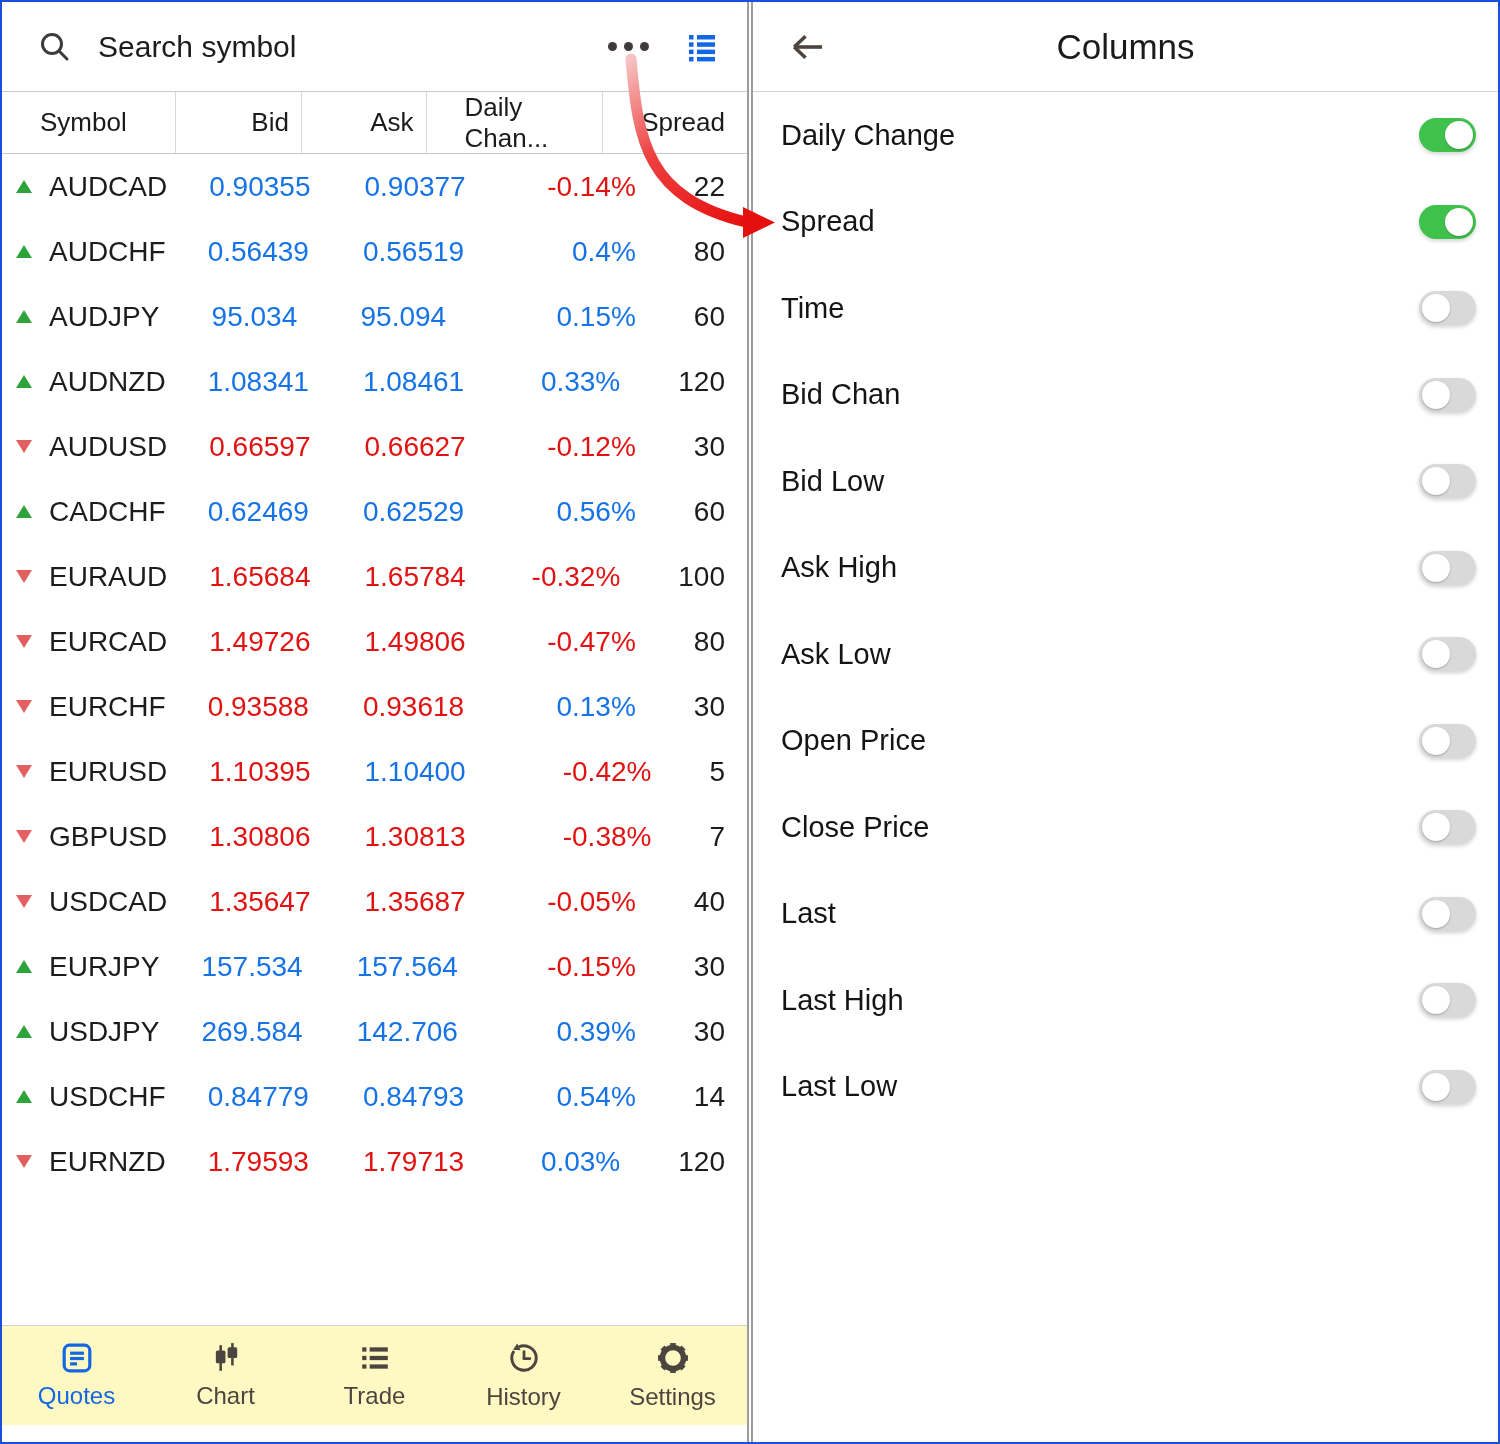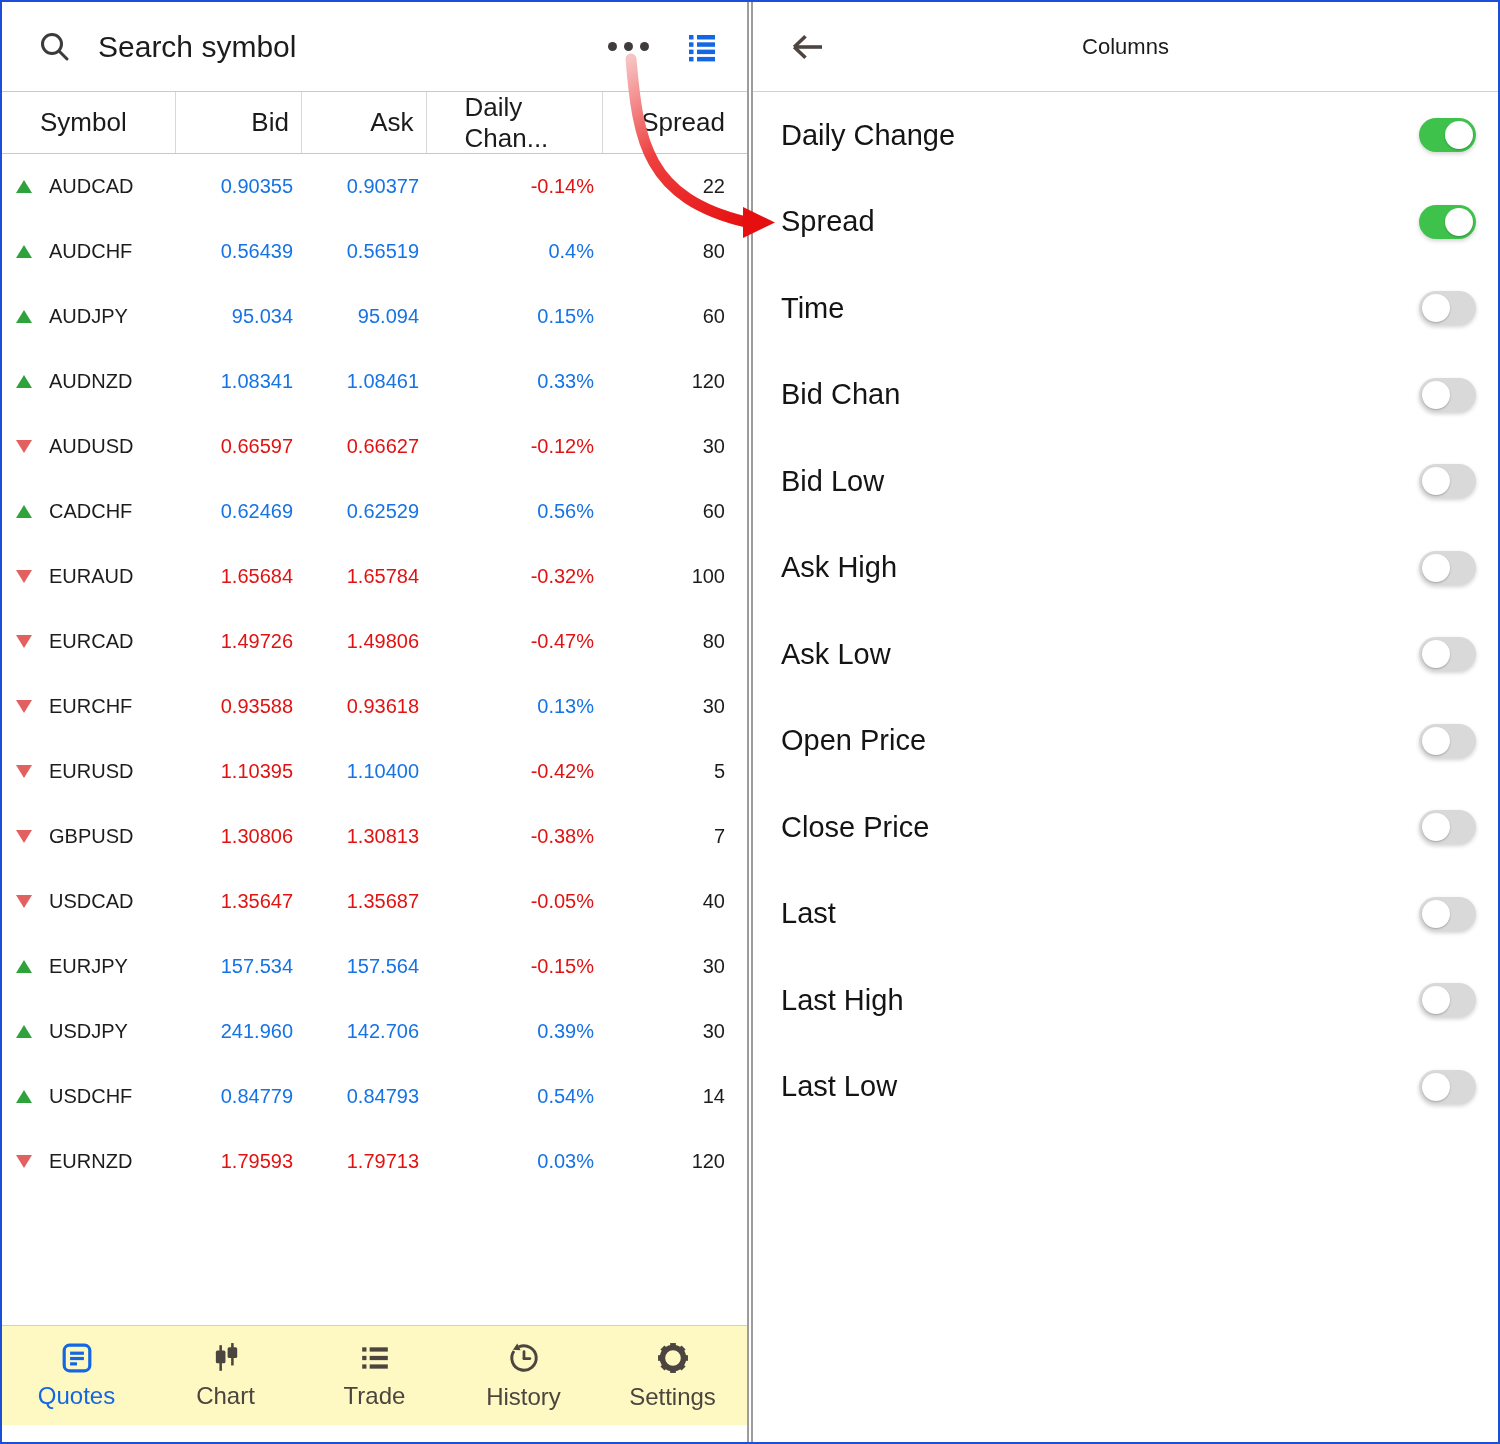--- a/index.html
+++ b/index.html
@@ -17,21 +17,21 @@
   
   .thead{display:flex;height:62px;align-items:center;border-bottom:1px solid #c9c9c9;color:#1b1b1b;font-size:26px;}
   .thead .hc{height:100%;display:flex;align-items:center;padding-left:38px;}
   .thead .hc + .hc{border-left:1px solid #d8d8d8;justify-content:flex-end;}
   .c-sym{width:176px;padding-left:22px;}
   .c-bid{width:127px;padding-right:12px;}
   .c-ask{width:126px;padding-right:12px;}
   .c-chg{width:179px;padding-right:16px;}
   .c-spr{flex:1;padding-right:22px;}
   
-  .qrow{display:flex;height:65px;align-items:center;font-size:20px;}
+  .qrow{display:flex;height:65px;align-items:center;font-size:28px;gap:42px;}
   .qrow .cell{display:flex;align-items:center;}
   .qrow .num{justify-content:flex-end;}
   .sym-cell{padding-left:14px;}
   .tri{width:0;height:0;margin-right:17px;}
   .tri.up{border-left:8px solid transparent;border-right:8px solid transparent;border-bottom:13px solid #2fa33b;}
   .tri.down{border-left:8px solid transparent;border-right:8px solid transparent;border-top:13px solid #e26060;}
   .symname{color:#1c1c1c;}
   .blue{color:#1673e6;}
   .red{color:#e11312;}
   .spr-val{color:#1c1c1c;}
@@ -39,21 +39,21 @@
   .bottom-nav{position:absolute;left:0;right:0;bottom:17px;height:100px;background:#fef9c3;border-top:1px solid #cfcfcf;display:flex;}
   .nav-item{flex:1;display:flex;flex-direction:column;align-items:center;justify-content:center;gap:8px;border:none;background:none;cursor:pointer;padding:0;}
   .nav-label{font-size:24px;color:#4c453f;}
   .nav-item.active .nav-label{color:#1467e4;}
   
   .panel-divider{width:6px;background:#fff;border-left:2px solid #9c9c9c;border-right:2px solid #9c9c9c;flex:0 0 6px;}
   
   .right-panel{position:relative;flex:1;height:100%;background:#fff;}
   .rp-header{position:relative;height:90px;border-bottom:1px solid #d2d2d2;display:flex;align-items:center;}
   .back-btn{position:absolute;left:36px;top:0;height:100%;display:flex;align-items:center;background:none;border:none;cursor:pointer;padding:0;}
-  .rp-title{width:100%;text-align:center;font-size:22px;color:#1b1b1b;}
+  .rp-title{width:100%;text-align:center;font-size:35px;color:#1b1b1b;}
   .col-row{height:86.5px;display:flex;align-items:center;justify-content:space-between;padding:0 22px 0 28px;cursor:pointer;}
   .col-label{font-size:29px;color:#141414;}
   .toggle{position:relative;width:57px;height:34px;border-radius:17px;flex:0 0 57px;box-shadow:0 2px 4px rgba(0,0,0,0.18);}
   .toggle.on{background:#3fc24c;}
   .toggle.off{background:#d9d9d9;}
   .toggle .knob{position:absolute;top:3px;width:28px;height:28px;border-radius:50%;background:#fff;box-shadow:0 1px 2px rgba(0,0,0,0.25);}
   .toggle.on .knob{right:3px;}
   .toggle.off .knob{left:3px;}
   
   .arrow-overlay{position:absolute;left:0;top:0;pointer-events:none;z-index:50;}
@@ -247,21 +247,21 @@
     <div class="cell num c-ask blue">157.564</div>
     <div class="cell num c-chg red">-0.15%</div>
     <div class="cell num c-spr spr-val">30</div>
   </div>
 
   <div class="qrow">
     <div class="cell sym-cell c-sym">
       <span class="tri up"></span>
       <span class="symname">USDJPY</span>
     </div>
-    <div class="cell num c-bid blue">241.960</div>
+    <div class="cell num c-bid blue">269.584</div>
     <div class="cell num c-ask blue">142.706</div>
     <div class="cell num c-chg blue">0.39%</div>
     <div class="cell num c-spr spr-val">30</div>
   </div>
 
   <div class="qrow">
     <div class="cell sym-cell c-sym">
       <span class="tri up"></span>
       <span class="symname">USDCHF</span>
     </div>

